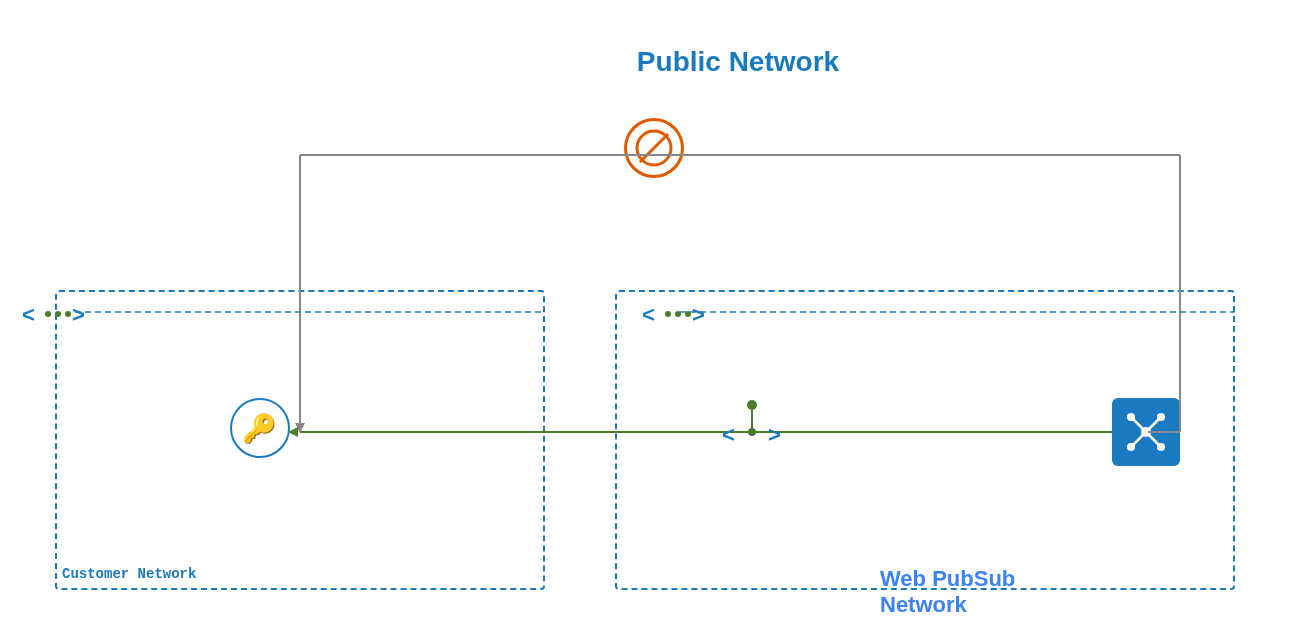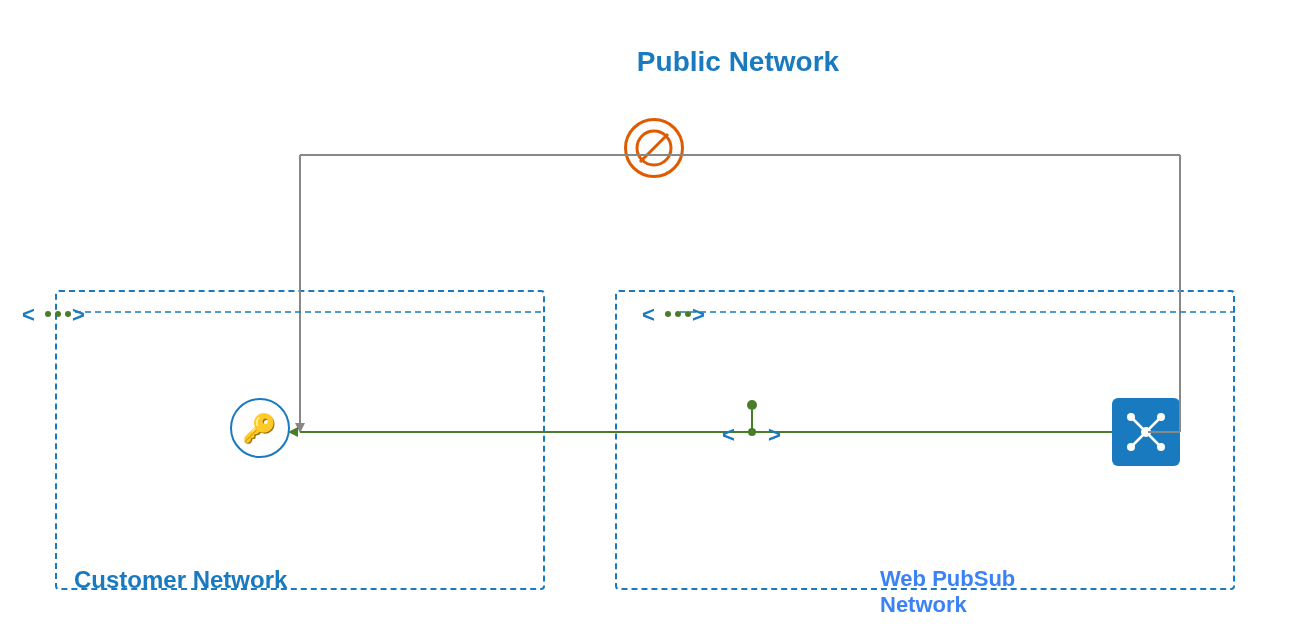--- a/index.html
+++ b/index.html
@@ -27,24 +27,25 @@
       text-align: center;
       font-size: 28px;
       font-weight: 700;
       color: #1a7abf;
     }
 
     
     .customer-network-label {
       position: absolute;
       top: 566px;
-      left: 74px;
-      font-size: 24px;
+      left: 62px;
+      font-size: 14px;
       font-weight: 600;
       color: #1a7abf;
+      font-family: Liberation Mono, monospace;
     }
 
     
     .webpubsub-network-label {
       position: absolute;
       top: 566px;
       left: 880px;
       font-size: 22px;
       font-weight: 600;
       color: #3b82f6;

